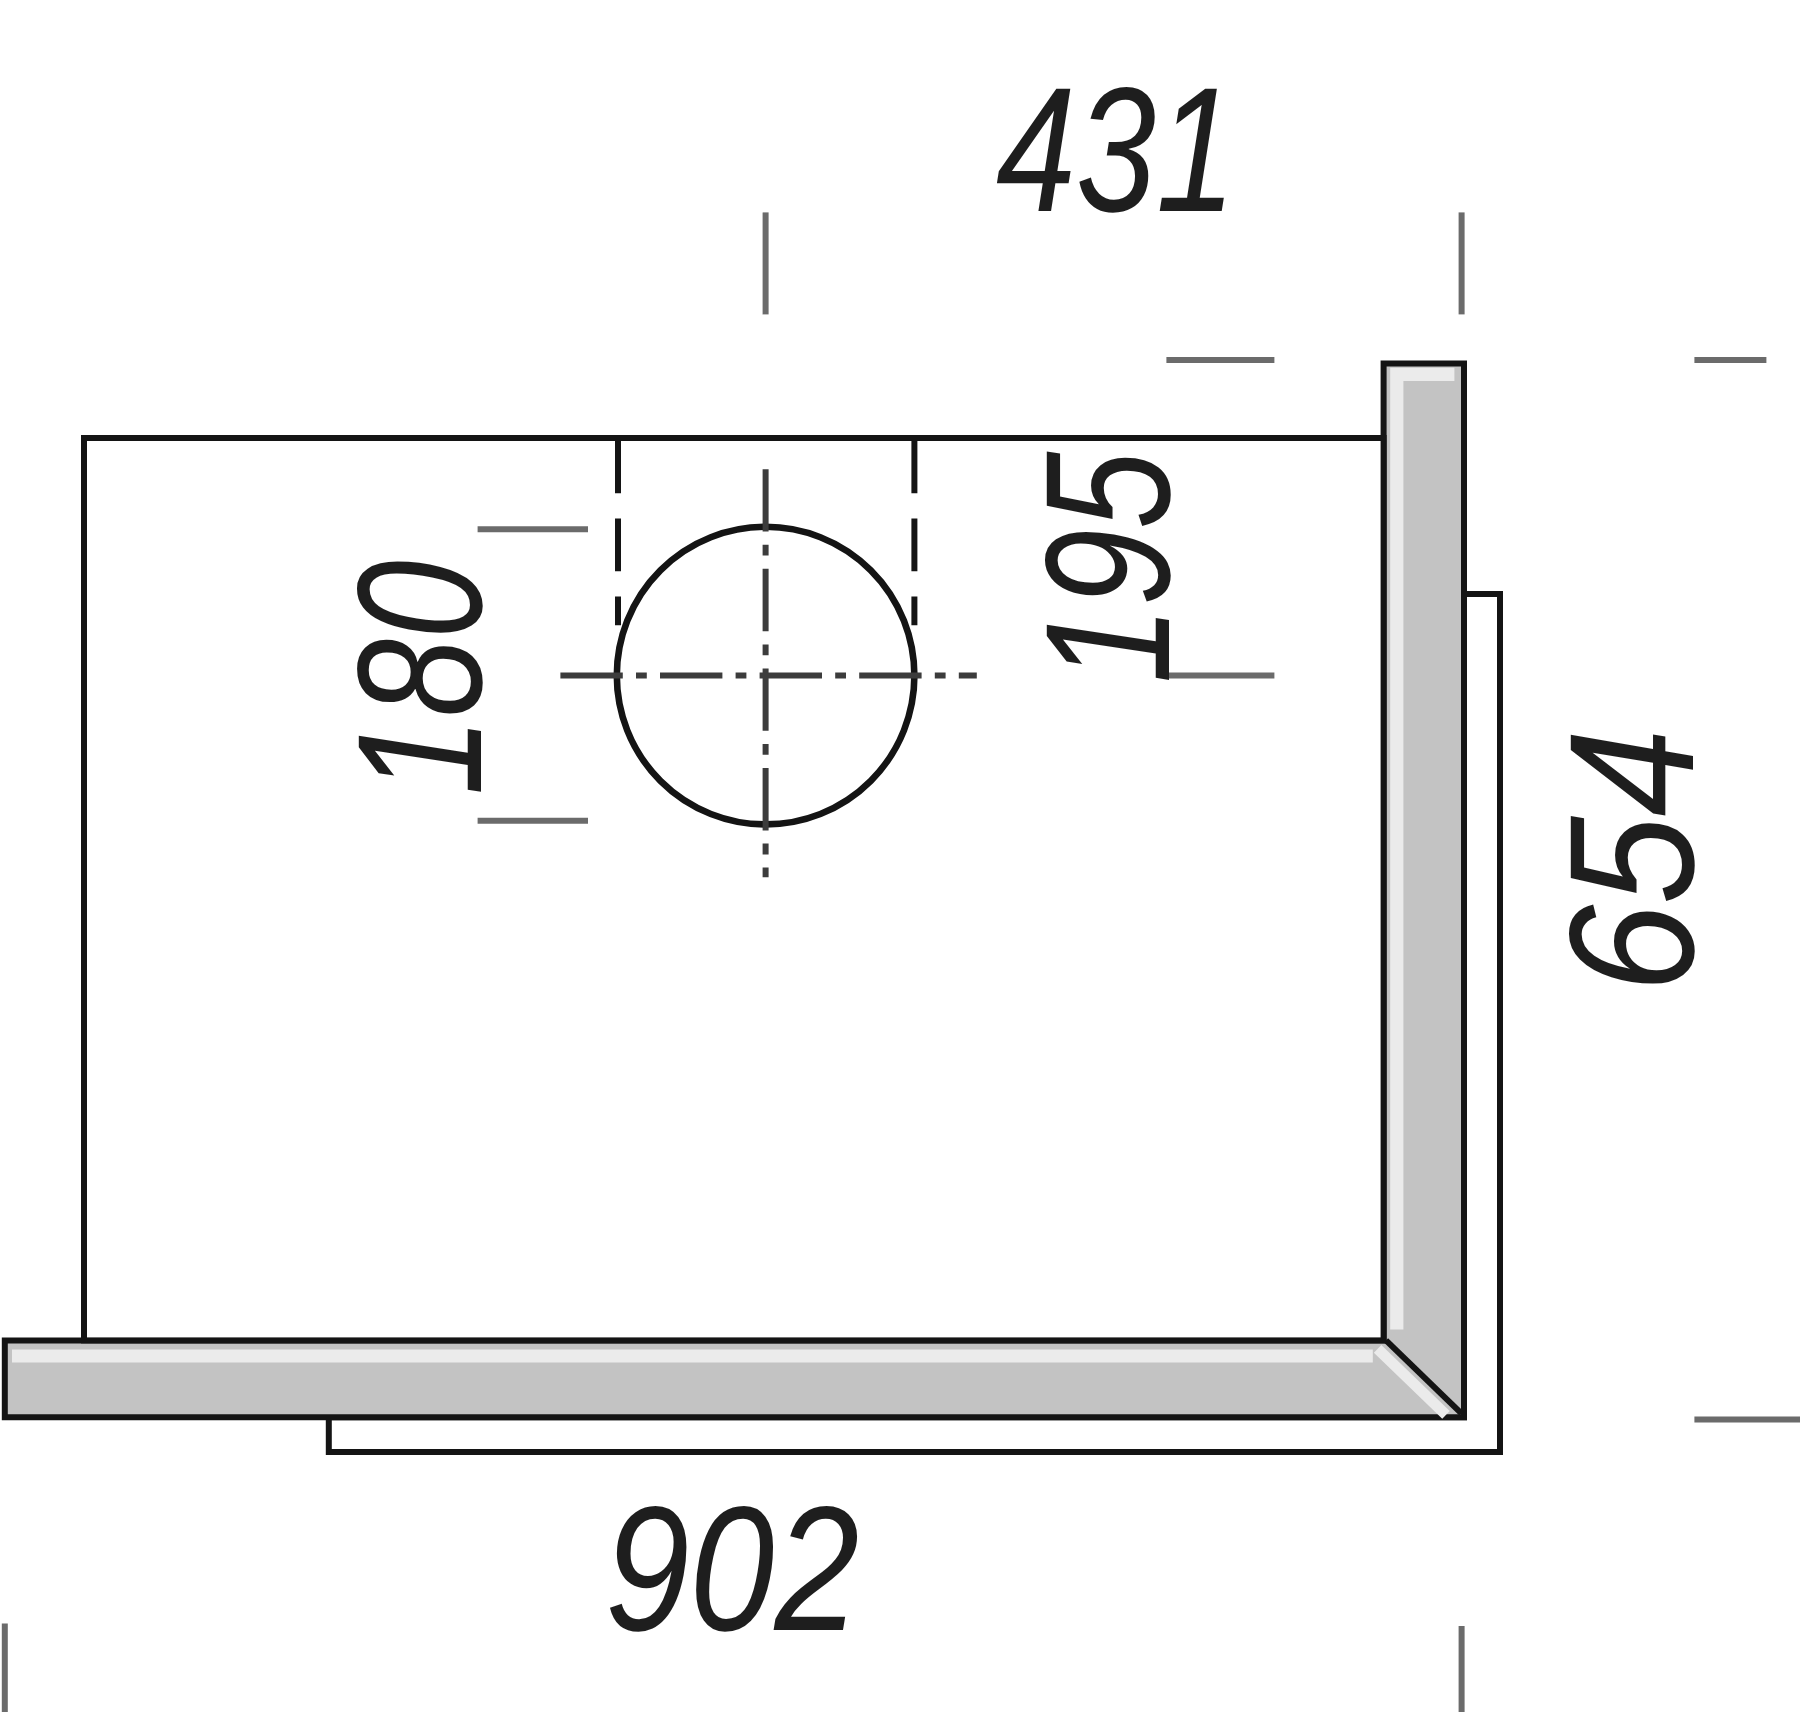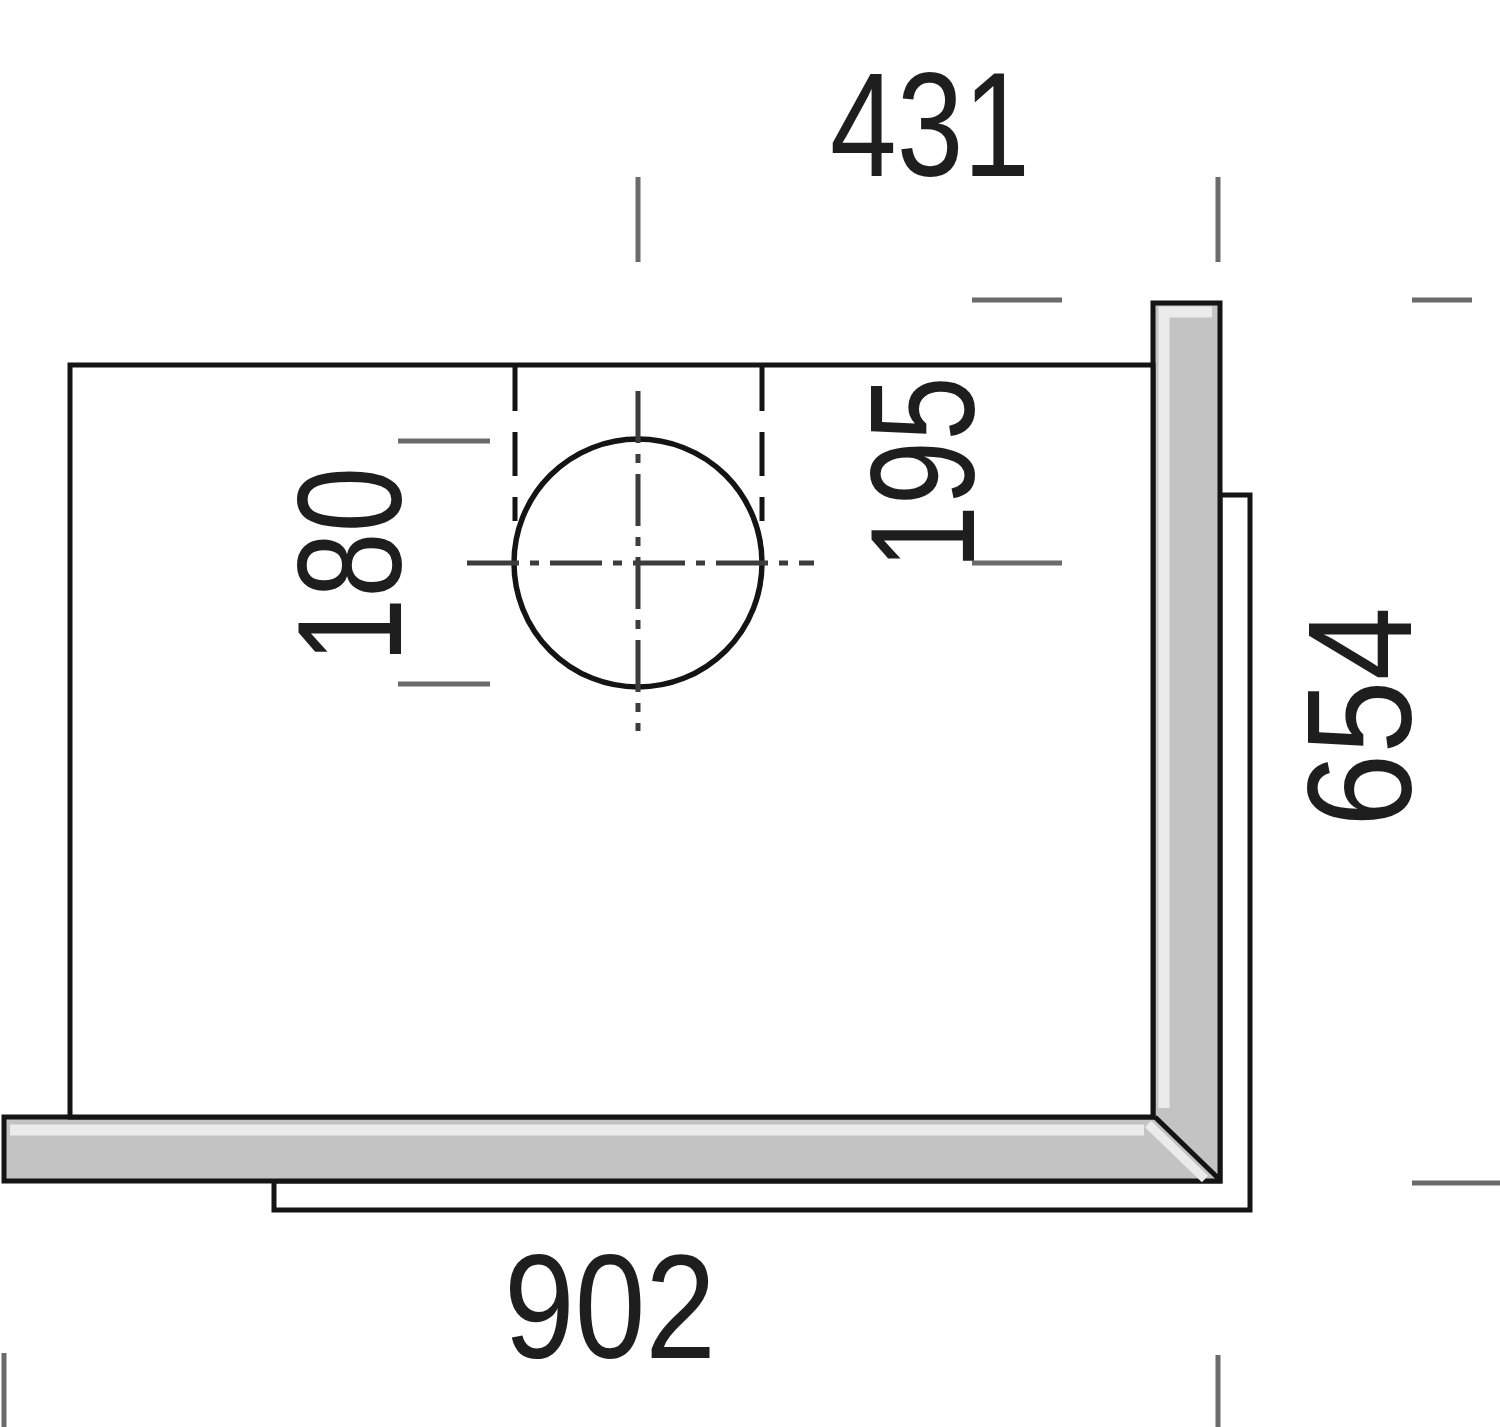--- a/index.html
+++ b/index.html
@@ -8,20 +8,21 @@
     background: #ffffff;
     width: 1500px;
     height: 1427px;
     overflow: hidden;
   }
   .stage {
     position: relative;
     width: 1500px;
     height: 1210px;
     background: #ffffff;
+    font-style: italic;
   }
   svg { display: block; }
 
   .outline {
     fill: #ffffff;
     stroke: #141414;
     stroke-width: 5;
     stroke-linejoin: miter;
   }
   .panel {

